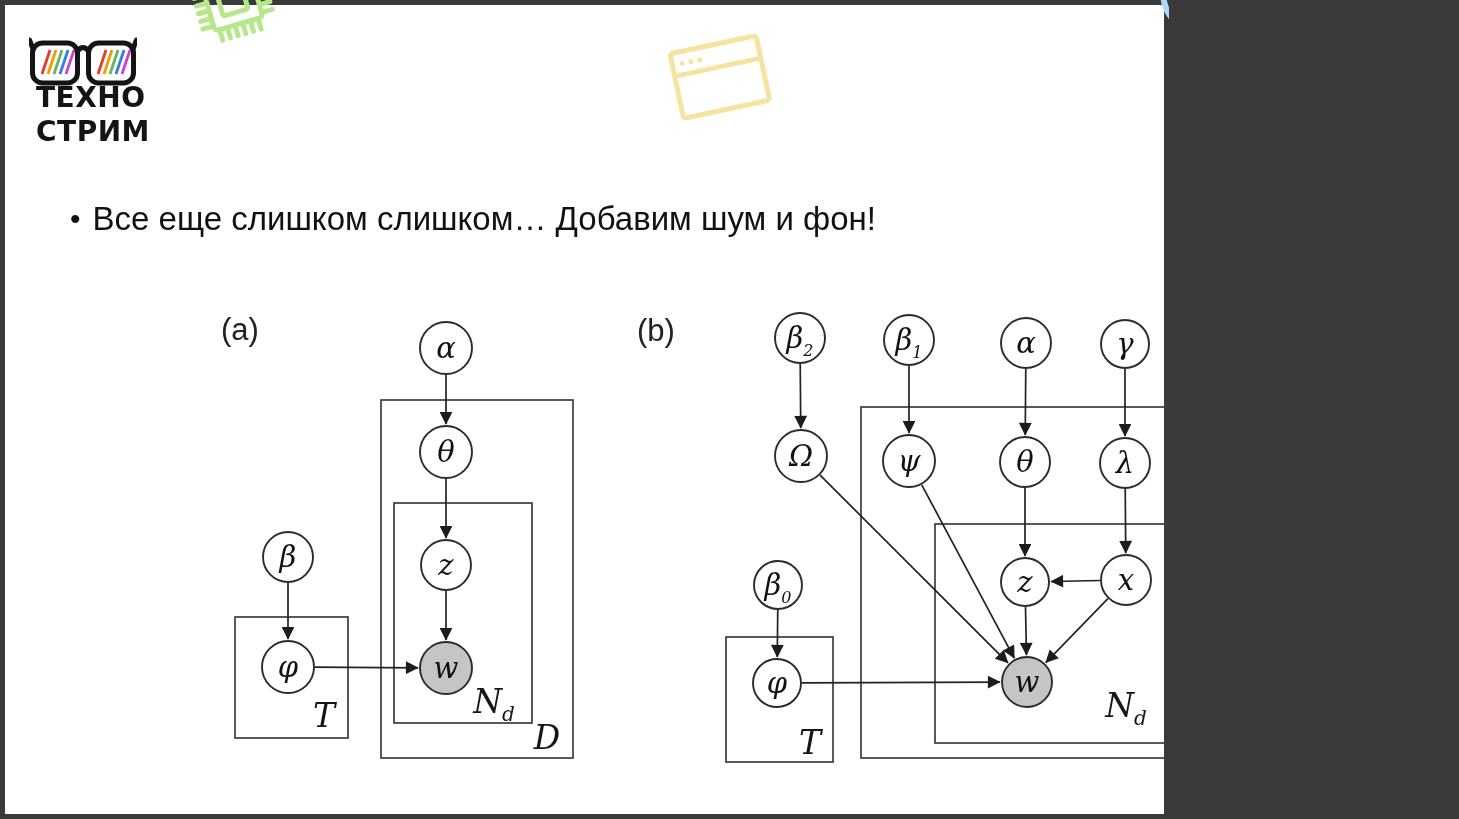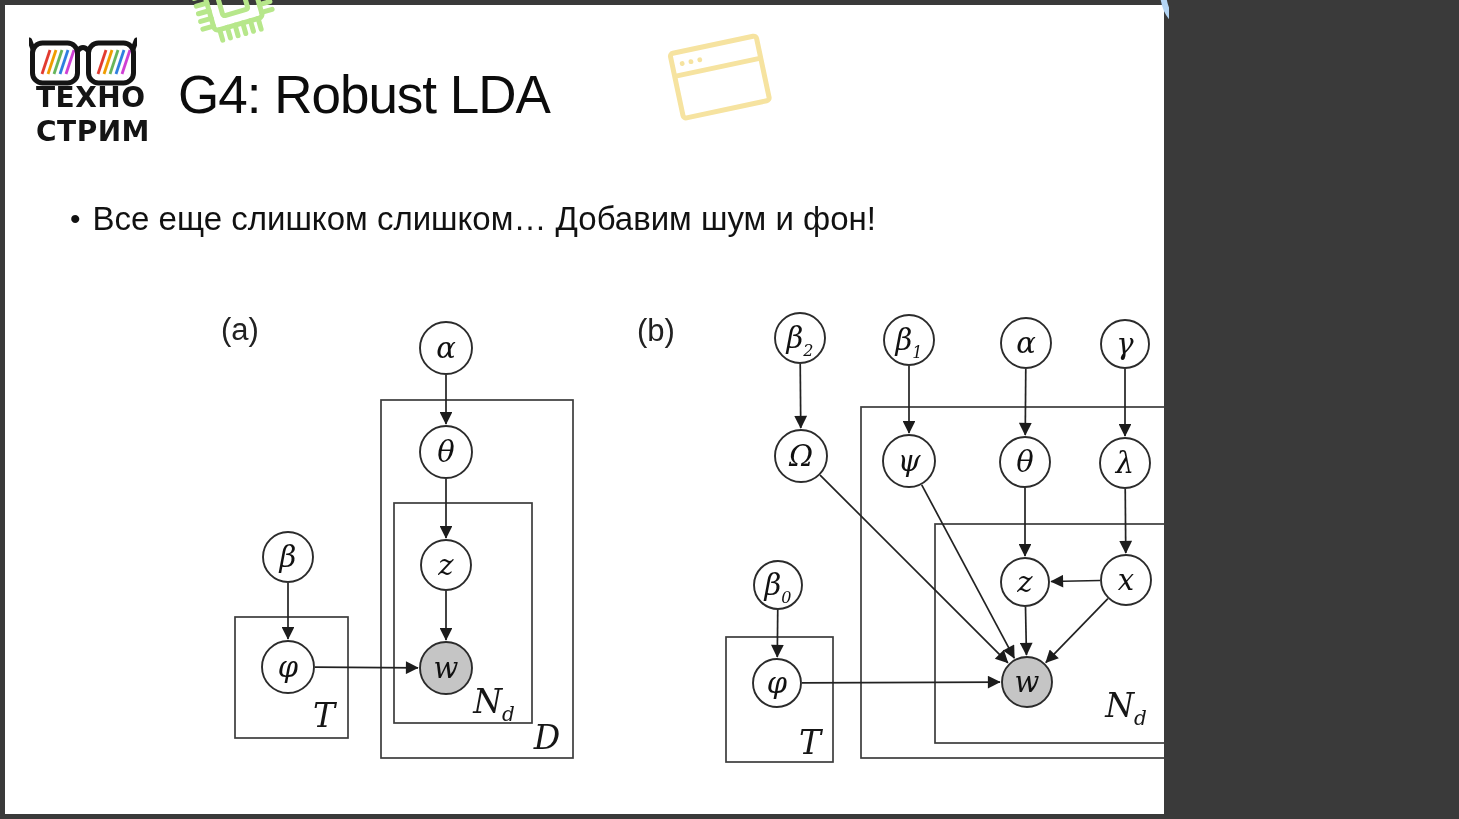--- a/index.html
+++ b/index.html
@@ -157,21 +157,20 @@
         <line x1="87" y1="40" x2="95" y2="16" stroke="#2f7fe0"></line>
         <line x1="93" y1="40" x2="101" y2="16" stroke="#cf3fd4"></line>
       </g>
       <rect x="3.5" y="9" width="45" height="40" rx="10" fill="none"></rect>
       <rect x="59.5" y="9" width="45" height="40" rx="10" fill="none"></rect>
     </g>
   </svg>
   <div class="logo-text logo-line1">ТЕХНО</div>
   <div class="logo-text logo-line2">СТРИМ</div>
 
-  <div class="title">G4: Robust LDA</div>
 
   <div class="bullet-row">
     <span class="bullet-dot">•</span>
     <span class="bullet-text">Все еще слишком слишком… Добавим шум и фон!</span>
   </div>
 
   <svg id="diagram-svg" width="1459" height="819" viewBox="0 0 1459 819">
     <defs>
       <marker id="arrow" viewBox="0 0 10 10" refX="9.5" refY="5" markerWidth="8.5" markerHeight="7.5" orient="auto-start-reverse">
         <path d="M0,0 L10,5 L0,10 z" fill="#1c1c1c"></path>

